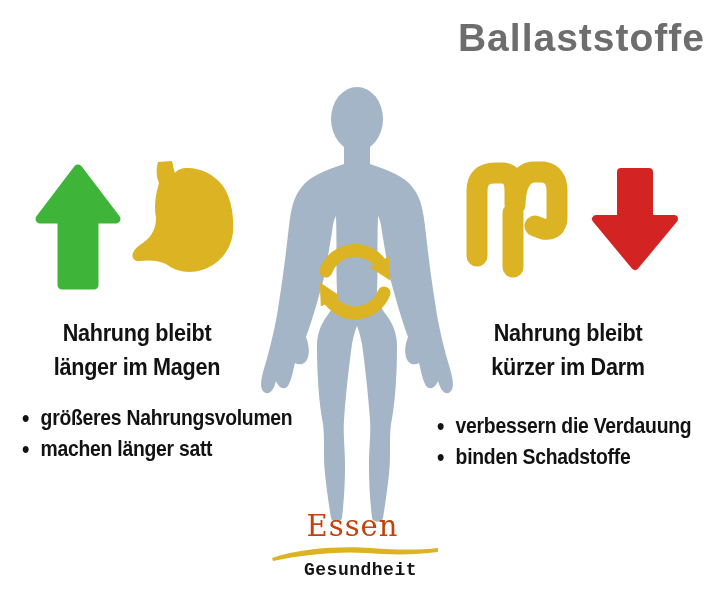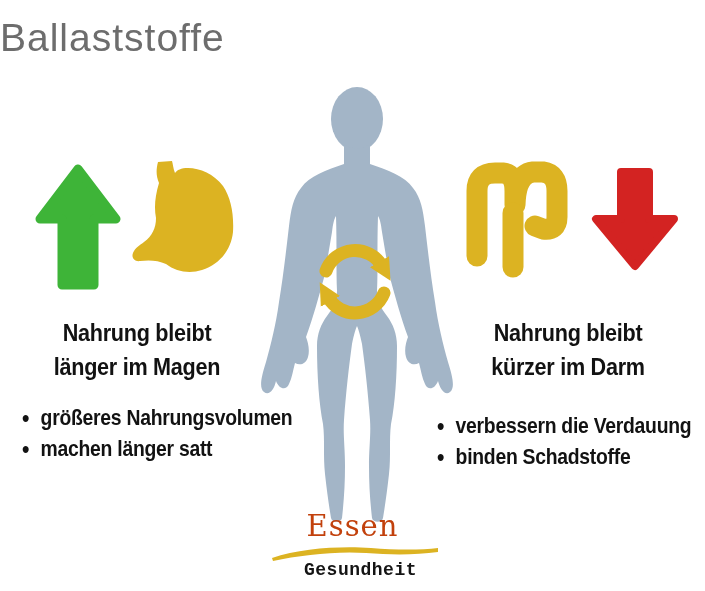--- a/index.html
+++ b/index.html
@@ -5,22 +5,22 @@
   html,body{margin:0;padding:0;background:#ffffff;}
   .canvas{
     position:relative;width:705px;height:591px;background:#fff;overflow:hidden;
     font-family:"Liberation Sans",sans-serif;
   }
   svg{overflow:visible;display:block;}
   .abs{position:absolute;}
 
   
   .title{
-    position:absolute;top:14px;left:0;width:705px;text-align:left;
-    font-size:39px;font-weight:400;letter-spacing:1px;
+    position:absolute;top:14px;left:0;width:705px;text-align:right;
+    font-size:39px;font-weight:700;letter-spacing:1px;
     color:var(--title_gray,#6d6d6d);line-height:48px;
   }
 
   
   .heading{
     position:absolute;width:240px;text-align:center;
     font-size:24px;font-weight:bold;line-height:34px;color:var(--text,#121212);
     transform:scaleX(.9);transform-origin:center top;letter-spacing:-.3px;
   }
   .heading.left{left:17px;top:316px;}

